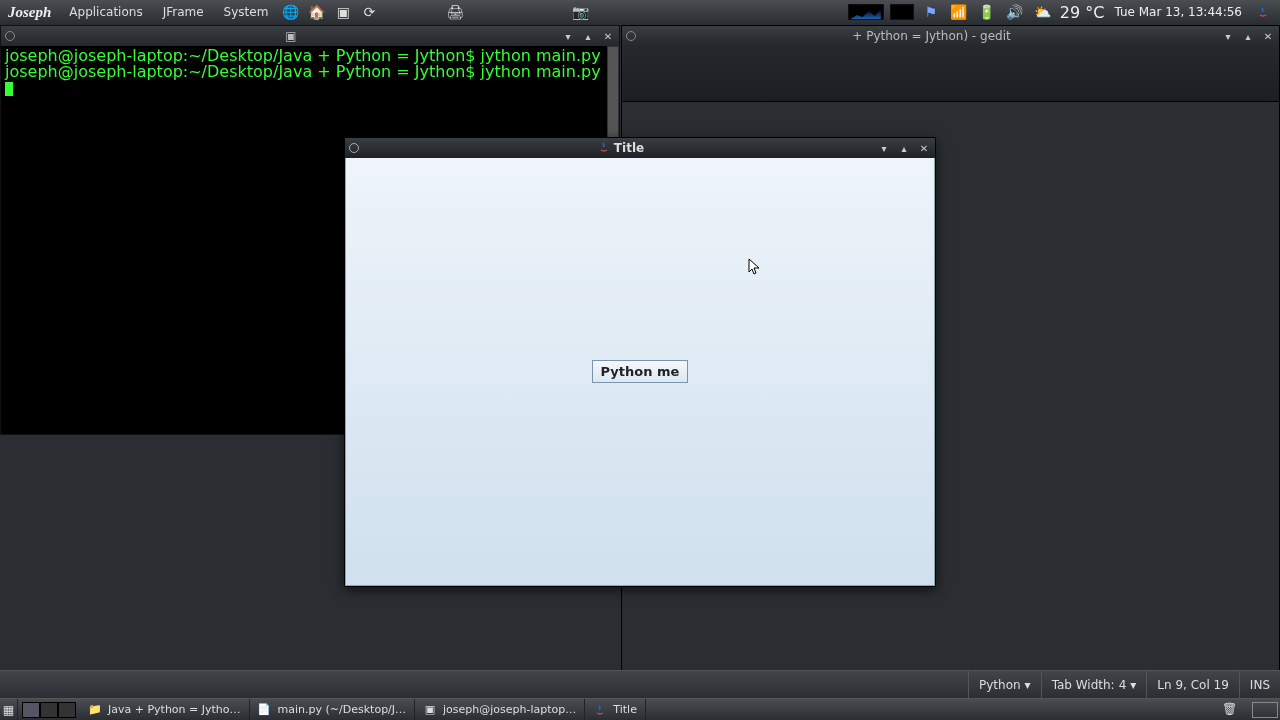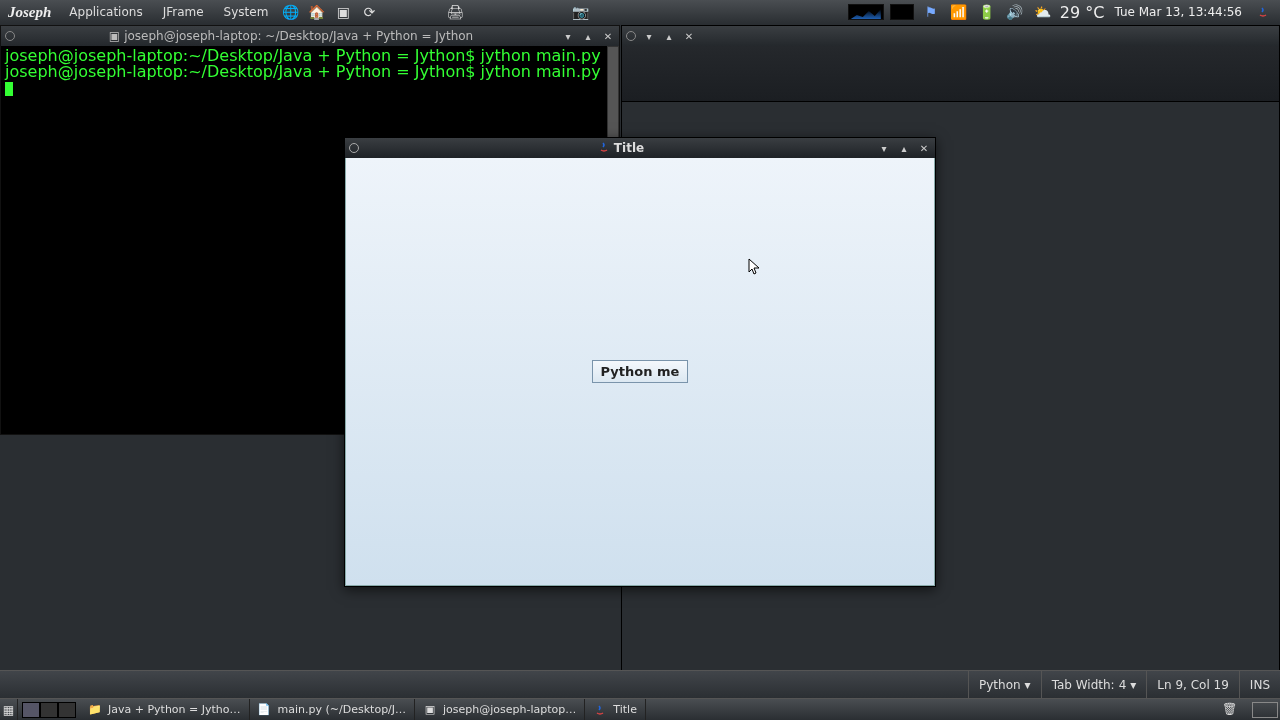--- a/index.html
+++ b/index.html
@@ -104,21 +104,20 @@
         </svg>
     </span>
   </div>
 </div>
 
 <div class="term-win">
   <div class="term-title">
     <span class="wmicon"></span>
     <span class="wintext">
       <span>▣</span>
-      <span>joseph@joseph-laptop: ~/Desktop/Java + Python = Jython</span>
     </span>
     <span class="winctrl">
       <span>▾</span>
       <span>▴</span>
       <span>✕</span>
     </span>
   </div>
   <div class="term-body"><span>joseph@joseph-laptop:~/Desktop/Java + Python = Jython$ jython main.py</span>
 <span>joseph@joseph-laptop:~/Desktop/Java + Python = Jython$ jython main.py</span>
 <span class="term-cursor"></span></div>
@@ -135,20 +134,21 @@
 window.setLocationRelativeTo(None)
 
 button = swing.JButton("Click me")
 window.add(button)
 
 window.setVisible(1)</div>
 
 <div class="gedit-win">
   <div class="gedit-title">
     <span class="wmicon"></span>
+    <span class="wintext">+ Python = Jython) - gedit</span>
     <span class="winctrl">
       <span>▾</span>
       <span>▴</span>
       <span>✕</span>
     </span>
   </div>
   <div class="gedit-toolbar"></div>
   <div class="gedit-body"></div>
 </div>
 

